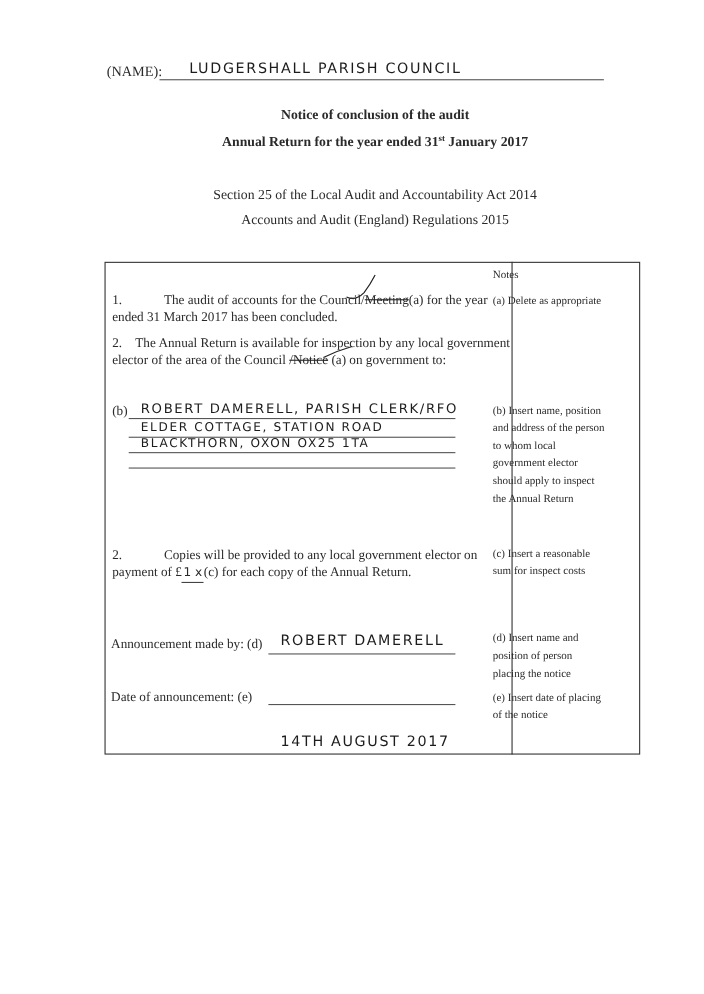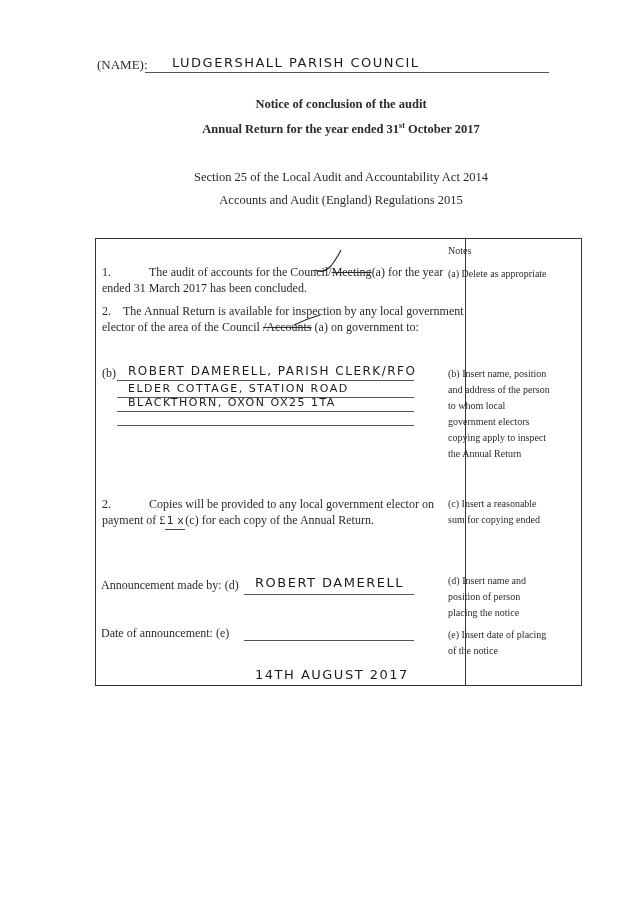--- a/index.html
+++ b/index.html
@@ -55,40 +55,40 @@
   .check2 { left: 292px; top: 313px; width: 30px; height: 14px; }
 </style>
 </head>
 <body>
 
 <div class="abs name-label">(NAME):</div>
 <div class="abs name-line"></div>
 <div class="abs name-value hand">Ludgershall Parish Council</div>
 
 <div class="abs title1">Notice of conclusion of the audit</div>
-<div class="abs title2"><span>Annual Return for the year ended 31</span><sup>st</sup><span> October 2017</span></div>
+<div class="abs title2"><span>Annual Return for the year ended 31</span><sup>st</sup><span> January 2017</span></div>
 <div class="abs sub1">Section 25 of the Local Audit and Accountability Act 2014</div>
 <div class="abs sub2">Accounts and Audit (England) Regulations 2015</div>
 
 <div class="abs box"></div>
 <div class="abs divider"></div>
 
 <svg class="abs check" viewBox="0 0 30 26">
   <path d="M2 22 Q10 26 18 18 Q24 10 28 2" fill="none" stroke="#222" stroke-width="1.1"></path>
 </svg>
 <svg class="abs check2" viewBox="0 0 30 14">
   <path d="M2 12 Q14 6 28 2" fill="none" stroke="#222" stroke-width="1.1"></path>
 </svg>
 
 <div class="abs txt p1">
   <span>1.</span><span class="tab"></span><span>The audit of accounts for the Council/</span><span class="strike">Meeting</span><span>(a) for the year ended 31 March 2017 has been concluded.</span>
 </div>
 
 <div class="abs txt p2">
-  <span>2.</span><span class="tab2"></span><span>The Annual Return is available for inspection by any local government elector of the area of the Council </span><span class="strike">/Accounts</span><span> (a) on government to:</span>
+  <span>2.</span><span class="tab2"></span><span>The Annual Return is available for inspection by any local government elector of the area of the Council </span><span class="strike">/Notice</span><span> (a) on government to:</span>
 </div>
 
 <div class="abs b-label">(b)</div>
 <div class="abs b-line" style="top:380px"></div>
 <div class="abs b-line" style="top:397px"></div>
 <div class="abs b-line" style="top:411px"></div>
 <div class="abs b-line" style="top:425px"></div>
 <div class="abs b-text hand" style="top:364px">Robert Damerell, Parish Clerk/RFO</div>
 <div class="abs b-text hand" style="top:382px; font-size:11px">Elder Cottage, Station Road</div>
 <div class="abs b-text hand" style="top:396px; font-size:11px">Blackthorn, Oxon  OX25 1TA</div>
@@ -101,16 +101,16 @@
 <div class="abs ann-label">Announcement made by: (d)</div>
 <div class="abs ann-line"></div>
 <div class="abs ann-value hand">Robert Damerell</div>
 
 <div class="abs date-label">Date of announcement: (e)</div>
 <div class="abs date-line"></div>
 <div class="abs date-value hand">14th August 2017</div>
 
 <div class="abs notes" style="top:243px">Notes</div>
 <div class="abs notes" style="top:266px">(a)  Delete as appropriate</div>
-<div class="abs notes" style="top:366px">(b)  Insert name, position and address of the person to whom local government electors copying apply to inspect the Annual Return</div>
-<div class="abs notes" style="top:496px">(c)  Insert a reasonable sum for copying ended</div>
+<div class="abs notes" style="top:366px">(b)  Insert name, position and address of the person to whom local government elector should apply to inspect the Annual Return</div>
+<div class="abs notes" style="top:496px">(c)  Insert a reasonable sum for inspect costs</div>
 <div class="abs notes" style="top:573px">(d)  Insert name and position of person placing the notice</div>
 <div class="abs notes" style="top:627px">(e)  Insert date of placing of the notice</div>
 
 </body></html>

